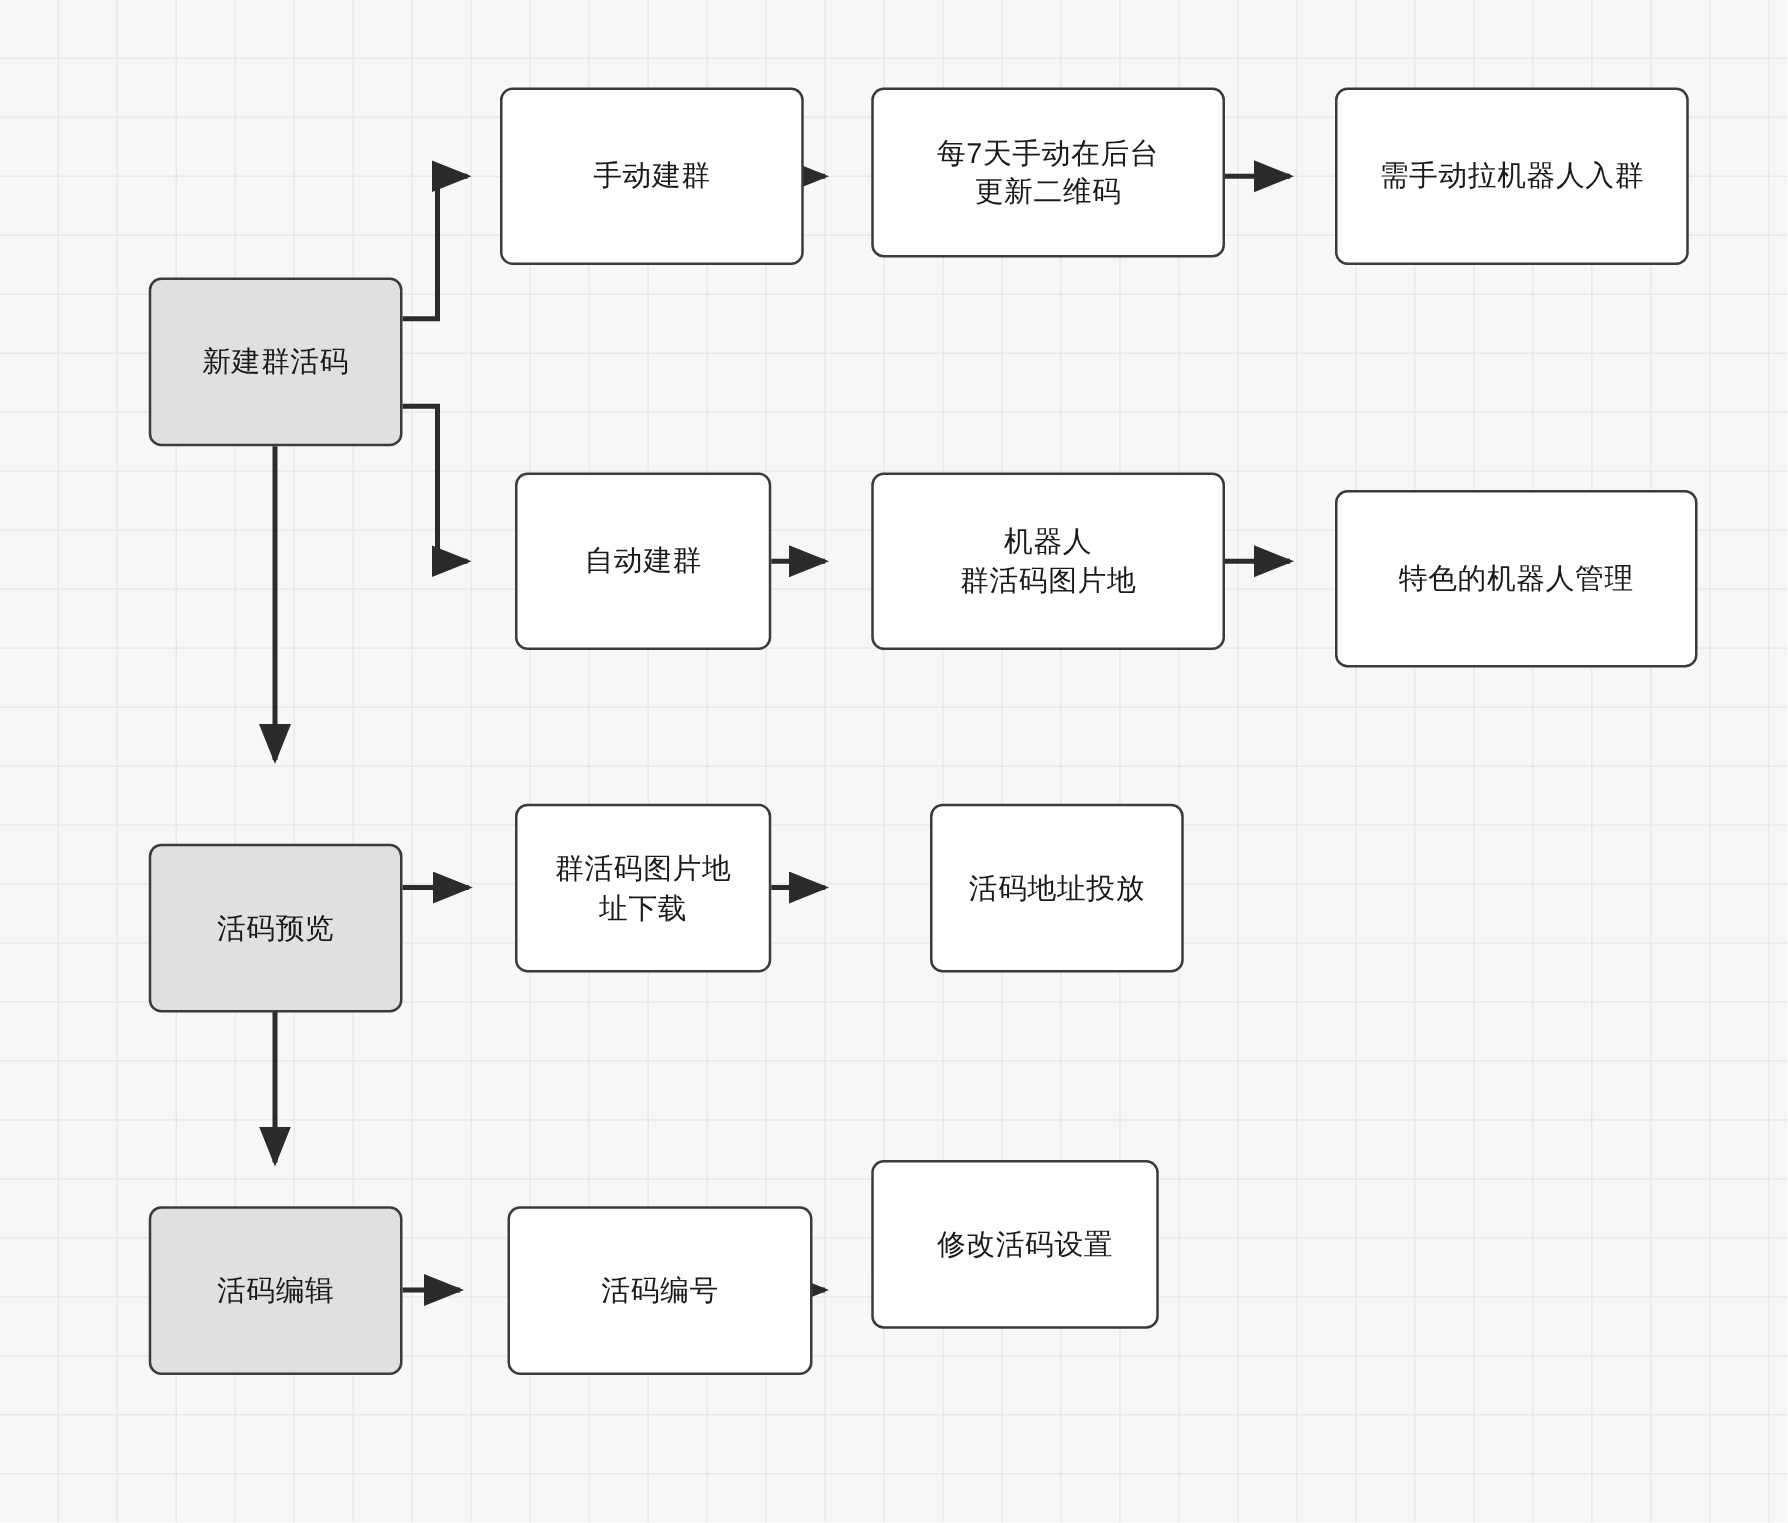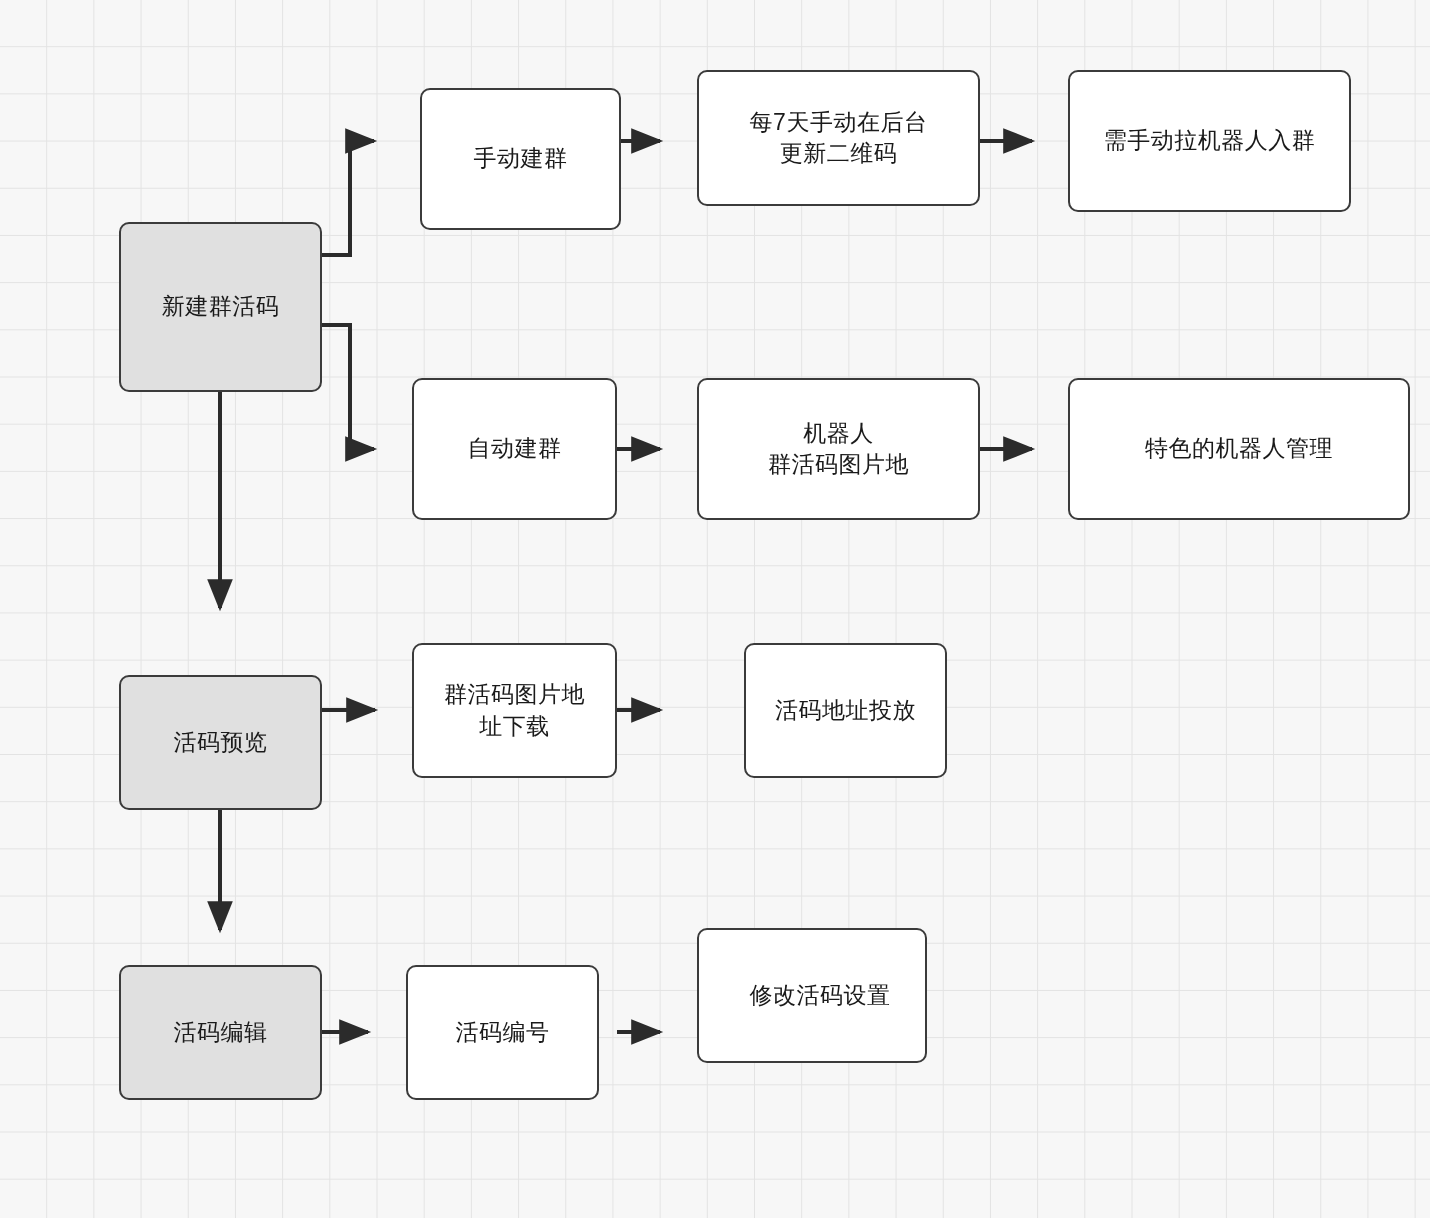--- a/index.html
+++ b/index.html
@@ -69,31 +69,31 @@
         <path d="M 220 357 L 220 608" marker-end="url(#arrow)" stroke-linejoin="miter"></path>
         <path d="M 322 710 L 375 710" marker-end="url(#arrow)" stroke-linejoin="miter"></path>
         <path d="M 617 710 L 660 710" marker-end="url(#arrow)" stroke-linejoin="miter"></path>
         <path d="M 220 778 L 220 930" marker-end="url(#arrow)" stroke-linejoin="miter"></path>
         <path d="M 322 1032 L 368 1032" marker-end="url(#arrow)" stroke-linejoin="miter"></path>
         <path d="M 617 1032 L 660 1032" marker-end="url(#arrow)" stroke-linejoin="miter"></path>
       </g>
   </svg>
 
   <div id="node-layer">
-      <div class="node shaded" style="left: 119px; top: 222px; width: 203px; height: 170px;">新建群活码</div>
-      <div class="node" style="left: 420px; top: 70px; width: 201px; height: 142px; margin-top: 18px;">手动建群</div>
+      <div class="node shaded" style="left: 119px; top: 222px; width: 203px; height: 135px;">新建群活码</div>
+      <div class="node" style="left: 400px; top: 70px; width: 243px; height: 142px;">手动建群</div>
       <div class="node" style="left: 697px; top: 70px; width: 283px; height: 136px;">每7天手动在后台
 更新二维码</div>
       <div class="node" style="left: 1068px; top: 70px; width: 283px; height: 142px;">需手动拉机器人入群</div>
       <div class="node" style="left: 412px; top: 378px; width: 205px; height: 142px;">自动建群</div>
       <div class="node" style="left: 697px; top: 378px; width: 283px; height: 142px;">机器人
 群活码图片地</div>
-      <div class="node" style="left: 1068px; top: 378px; width: 342px; height: 142px; text-align: center;">特色的机器人管理</div>
+      <div class="node" style="left: 1068px; top: 392px; width: 290px; height: 142px; text-align: center;">特色的机器人管理</div>
       <div class="node shaded" style="left: 119px; top: 675px; width: 203px; height: 135px;">活码预览</div>
       <div class="node" style="left: 412px; top: 643px; width: 205px; height: 135px;">群活码图片地
 址下载</div>
       <div class="node" style="left: 697px; top: 643px; width: 203px; height: 135px; margin-left: 47px;">活码地址投放</div>
       <div class="node shaded" style="left: 119px; top: 965px; width: 203px; height: 135px;">活码编辑</div>
-      <div class="node" style="left: 406px; top: 965px; width: 193px; height: 135px; font-family: Liberation Serif, serif;">活码编号</div>
+      <div class="node" style="left: 406px; top: 965px; width: 244px; height: 135px; font-family: Liberation Serif, serif;">活码编号</div>
       <div class="node" style="left: 697px; top: 928px; width: 230px; height: 135px; padding-left: 16px;">修改活码设置</div>
     </div>
 
 </div>
 
 </body></html>

